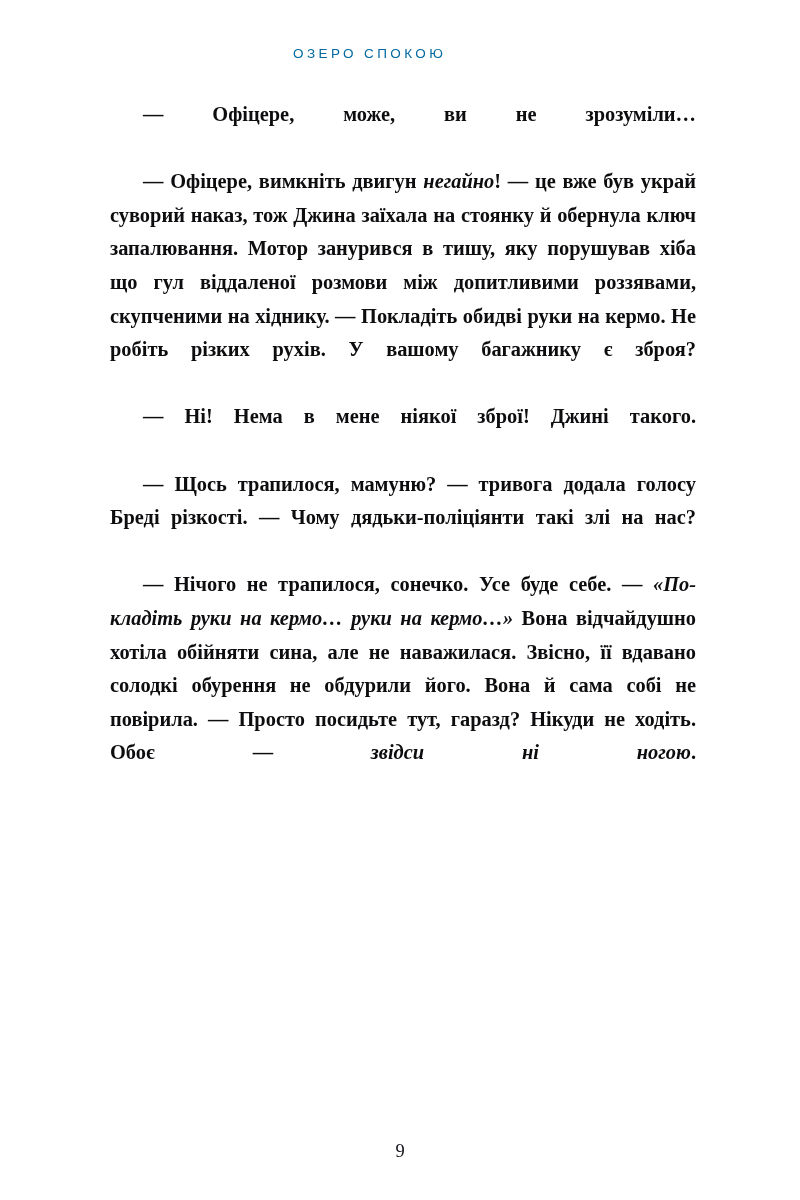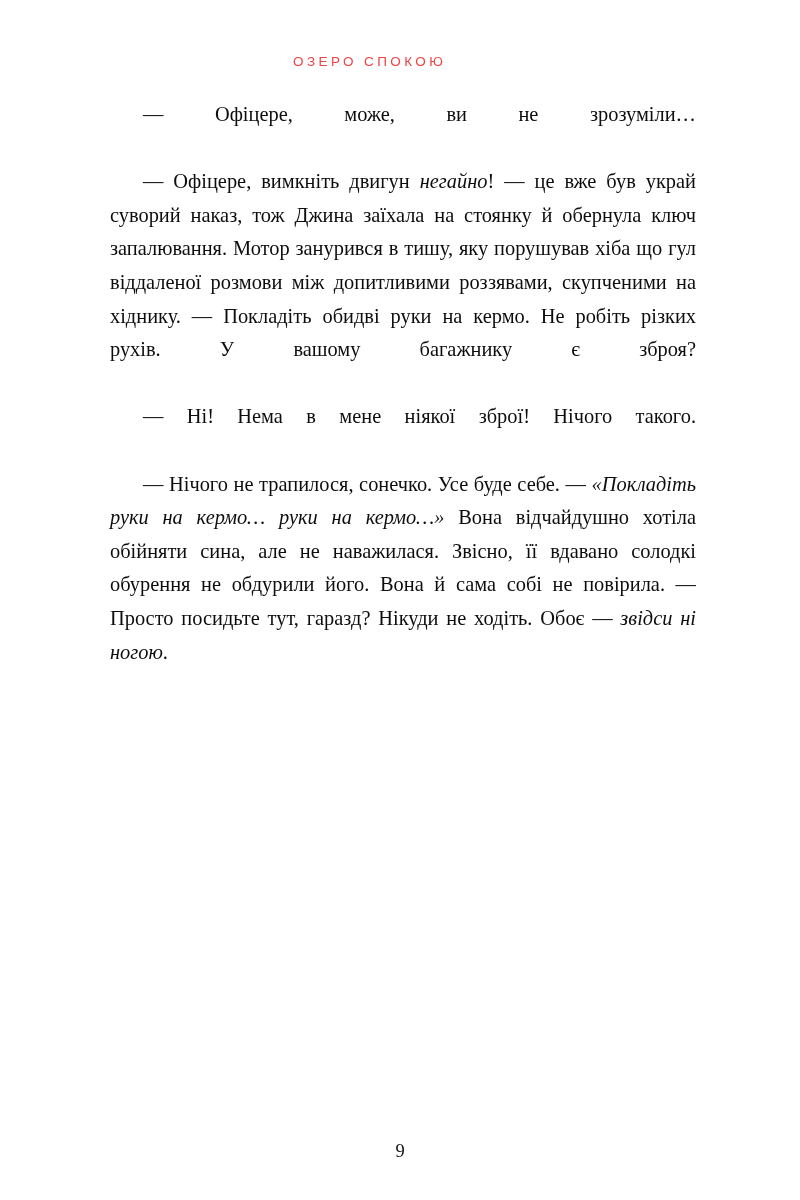--- a/index.html
+++ b/index.html
@@ -30,43 +30,43 @@
     position: absolute;
     top: 46px;
     left: 0;
     width: 736px;
     text-align: center;
     font-family: "Liberation Sans", "DejaVu Sans", sans-serif;
     font-size: 13.5px;
     font-weight: 400;
     letter-spacing: 3.4px;
     text-indent: 3.4px;
-    color: #ef4444;
+    color: #0369a1;
     text-transform: uppercase;
     white-space: nowrap;
-    margin-top: 8px;
   }
 
   
   .textblock {
     position: absolute;
     left: 110px;
     top: 98px;
     width: 586px;
   }
 
   p.para {
     margin: 0;
     text-align: justify;
     text-justify: inter-word;
     font-size: 20.4px;
     line-height: 33.6px;
     text-indent: 33px;
     hyphens: manual;
     word-spacing: 0.1px;
+    font-weight: bold;
   }
 
   p.para em,
   p.para i {
     font-style: italic;
   }
 
   
   p.para::after {
     content: "";
@@ -90,19 +90,20 @@
 <body>
 
 <div class="page">
 
   <div class="running-head">Озеро спокою</div>
 
   <div class="textblock">
 
   <p class="para"><span>— Офіцере, може, ви не зрозуміли…</span></p>
       <p class="para"><span>— Офіцере, вимкніть двигун </span><em>негайно</em><span>! — це вже був украй суворий наказ, тож Джина заїхала на стоянку й обернула ключ запалювання. Мотор занурився в тишу, яку порушував хіба що гул віддаленої розмови між допит­ливими роззявами, скупченими на хіднику. — Покладіть обидві руки на кермо. Не робіть різких рухів. У вашому багажнику є зброя?</span></p>
-      <p class="para"><span>— Ні! Нема в мене ніякої зброї! Нічого такого.</span></p>
+      <p class="para"><span>— Ні! Нема в мене ніякої зброї! Джині такого.</span></p>
+      <p class="para"><span>— Щось трапилося, мамуню? — тривога додала голосу Бреді різкості. — Чому дядьки-поліціянти такі злі на нас?</span></p>
       <p class="para"><span>— Нічого не трапилося, сонечко. Усе буде себе. — </span><em>«По­кладіть руки на кермо… руки на кермо…»</em><span> Вона відчай­душно хотіла обійняти сина, але не наважилася. Звісно, її вдавано солодкі обурення не обдурили його. Вона й сама собі не повірила. — Просто посидьте тут, гаразд? Нікуди не ходіть. Обоє — </span><em>звідси ні ногою</em><span>.</span></p>
     </div>
 
   <div class="folio">9</div>
 
 </div>
 
 </body></html>

